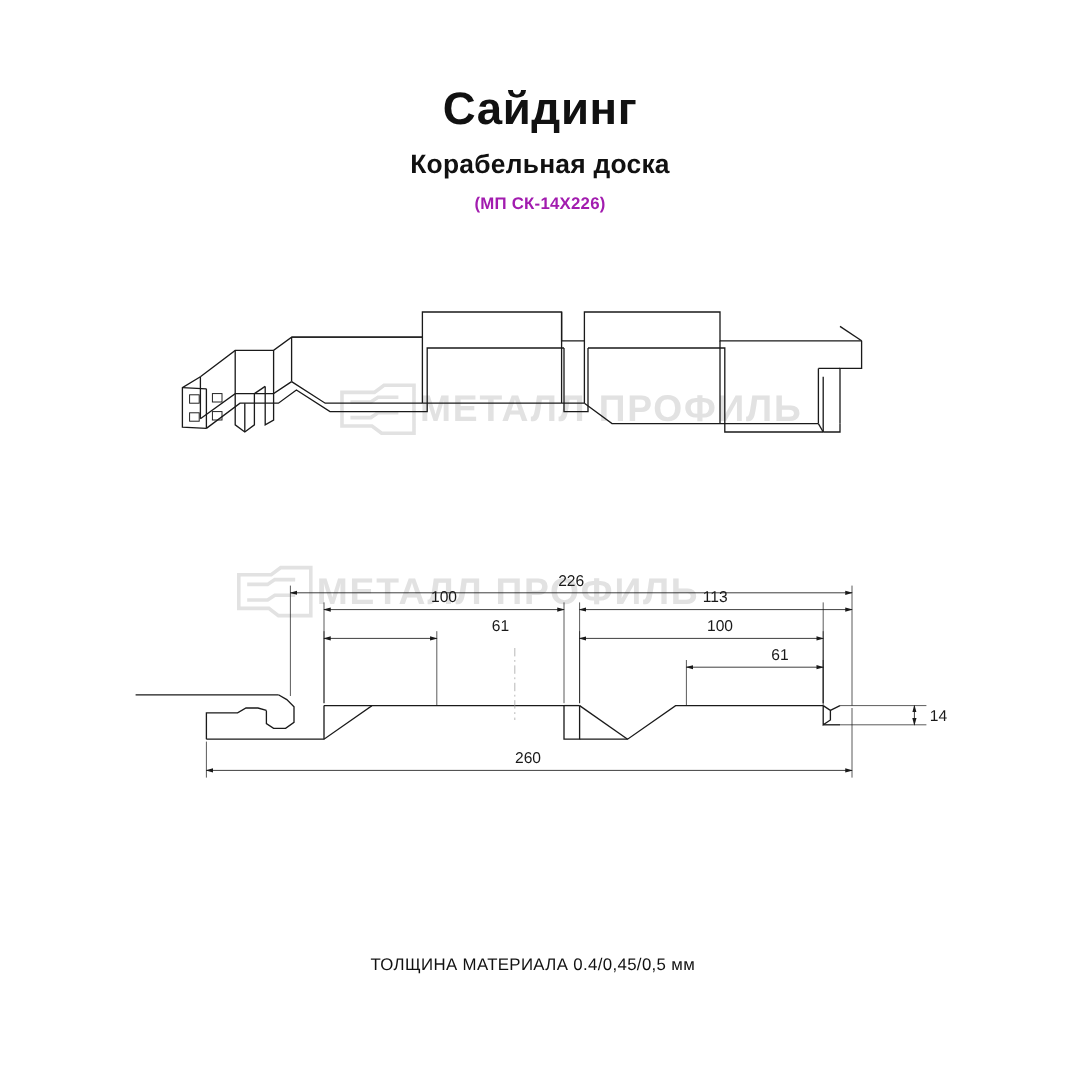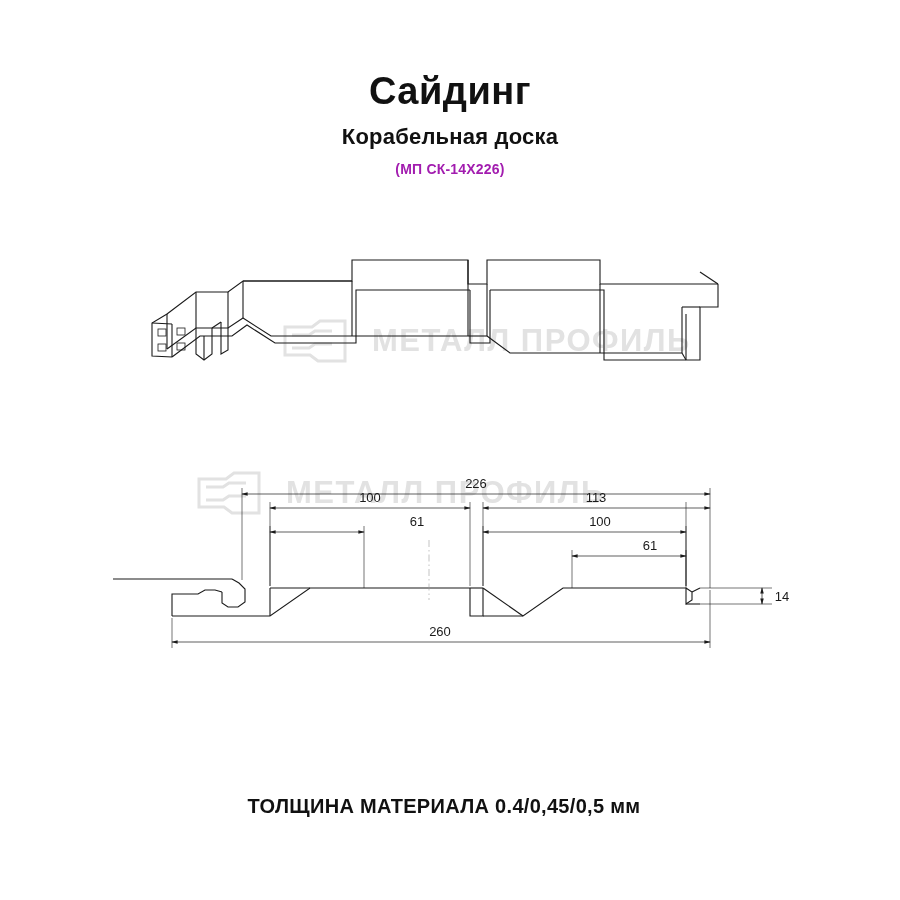--- a/index.html
+++ b/index.html
@@ -51,22 +51,22 @@
     letter-spacing: 0.2px;
     color: #a21caf;
   }
   
   .footer {
     position: absolute;
     left: 0;
     top: 795px;
     width: 888px;
     text-align: center;
-    font-size: 20px;
-    font-weight: bold;
+    font-size: 14px;
+    font-weight: normal;
     letter-spacing: 0.3px;
     color: #111;
   }
   
   .iso-wrap {
     position: absolute;
     left: 0;
     top: 232px;
     width: 900px;
     height: 180px;
@@ -124,21 +124,21 @@
   .wm-text {
     font-family: "Liberation Sans", sans-serif;
     font-weight: bold;
     font-size: 31px;
     letter-spacing: 1.5px;
     color: #e2e2e2;
     white-space: nowrap;
   }
   .wm-1 { left: 282px; top: 318px; }
   .wm-2 { left: 196px; top: 470px; }
-  .wm-row { display: flex; align-items: center; gap: 24px; }
+  .wm-row { display: flex; align-items: center; gap: 2px; }
 </style>
 </head>
 <body>
 
 <div class="page">
 
   <div class="header">
     <div class="title">Сайдинг</div>
     <div class="subtitle">Корабельная доска</div>
     <div class="code">(МП СК-14Х226)</div>

